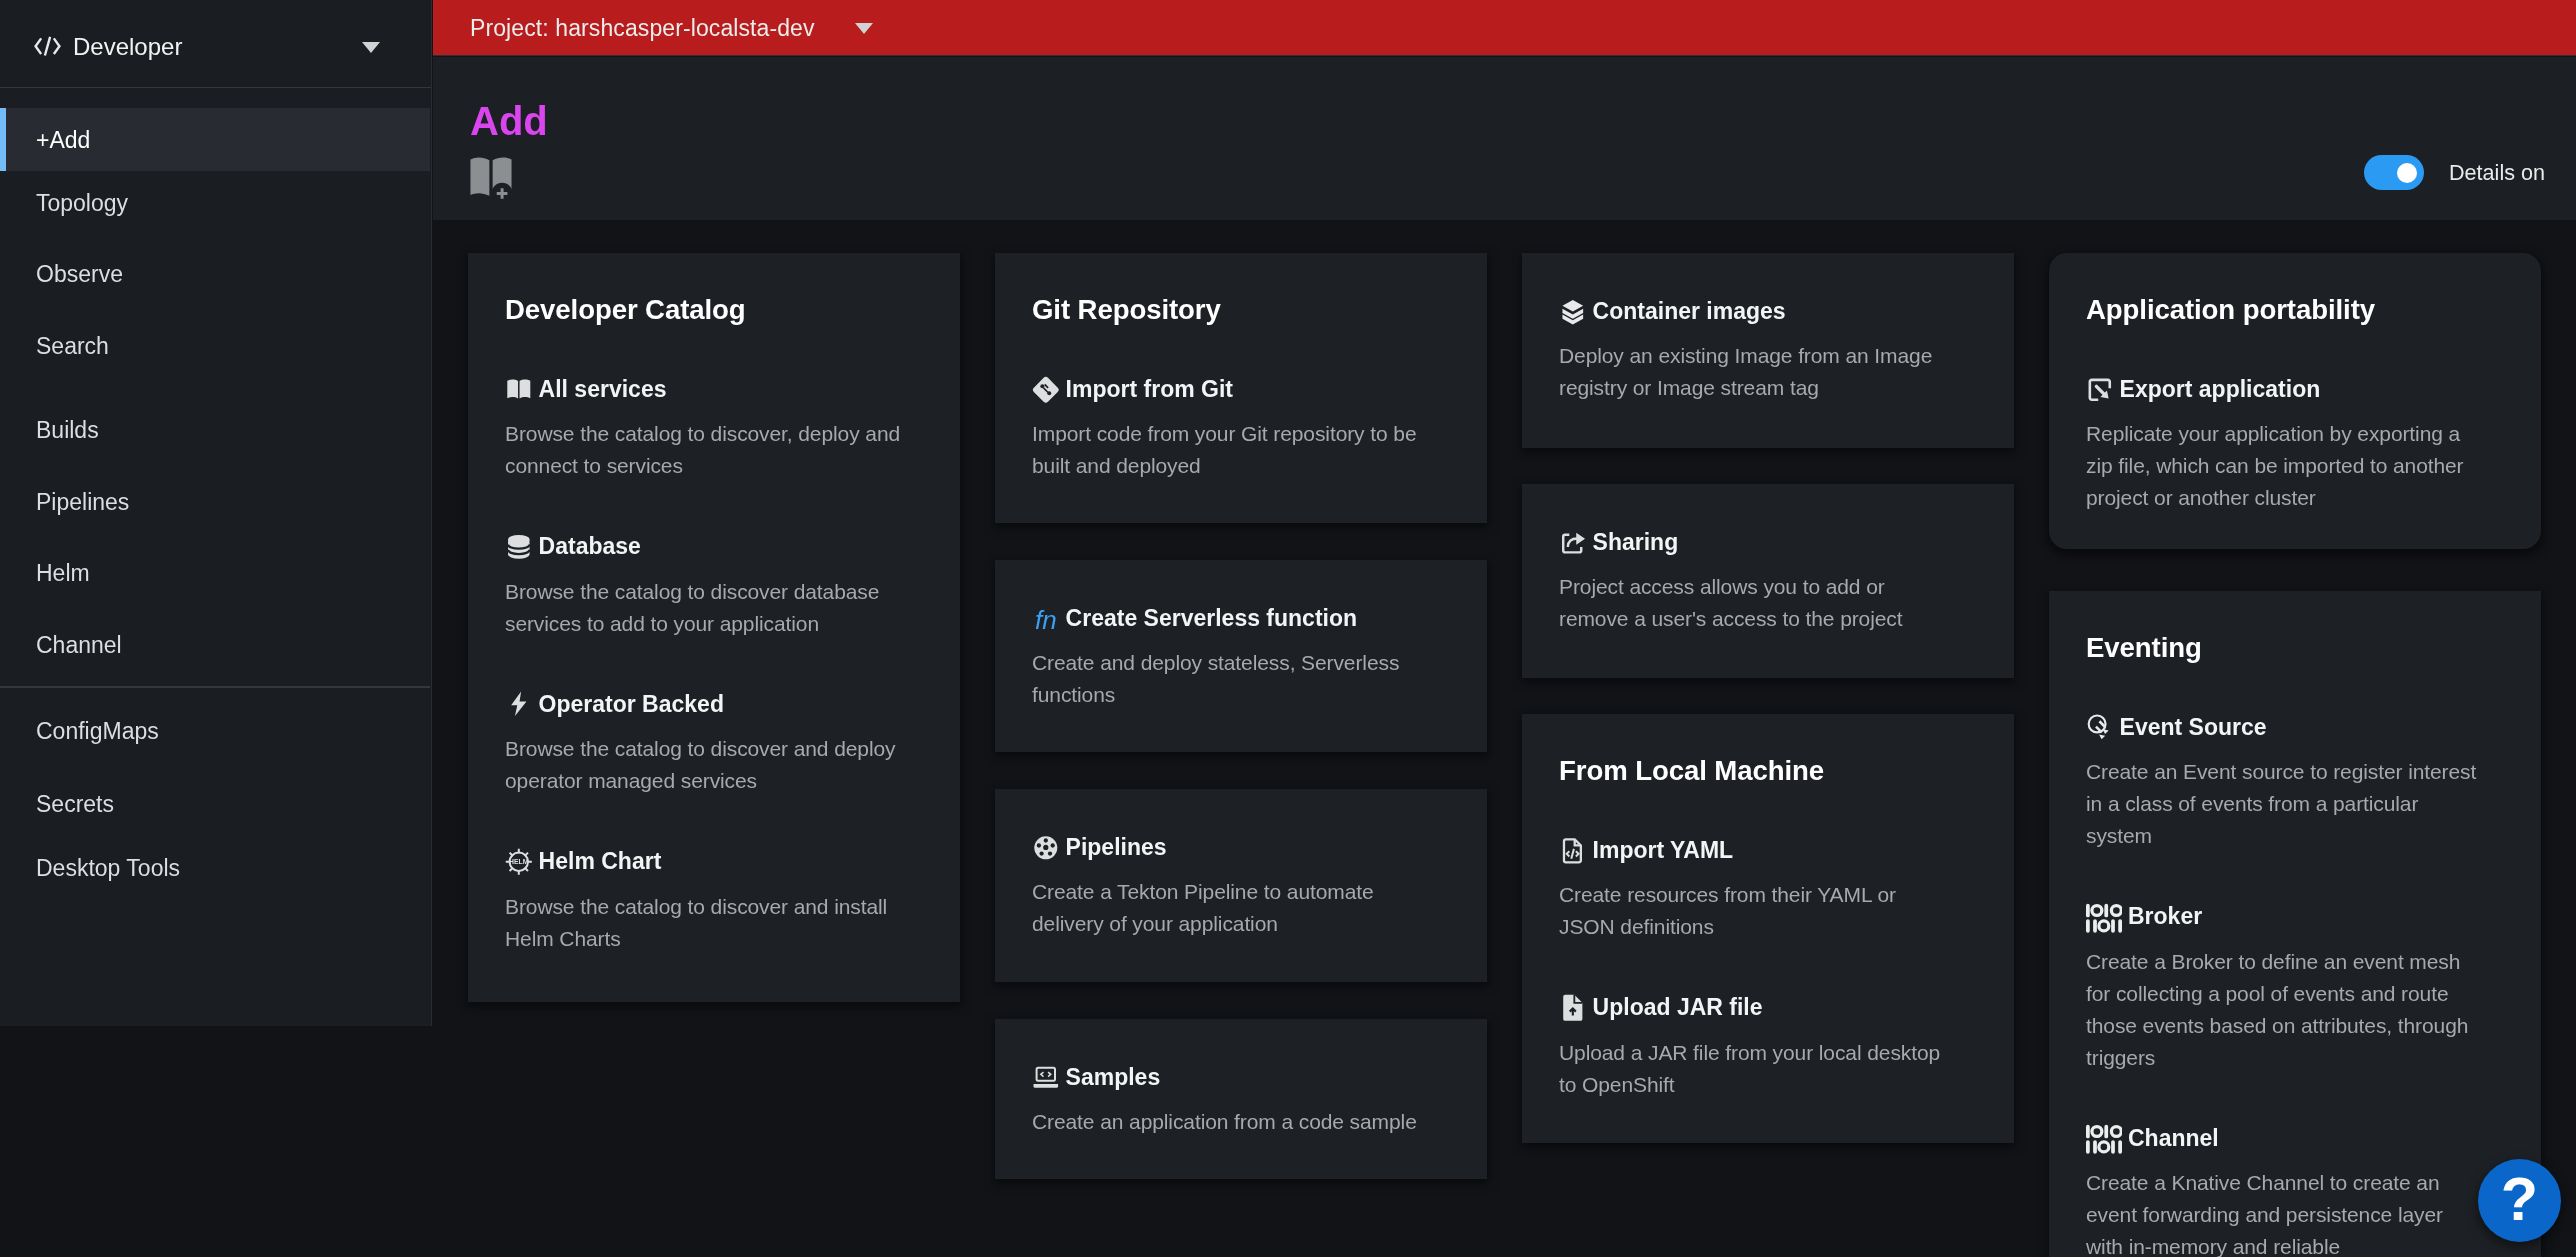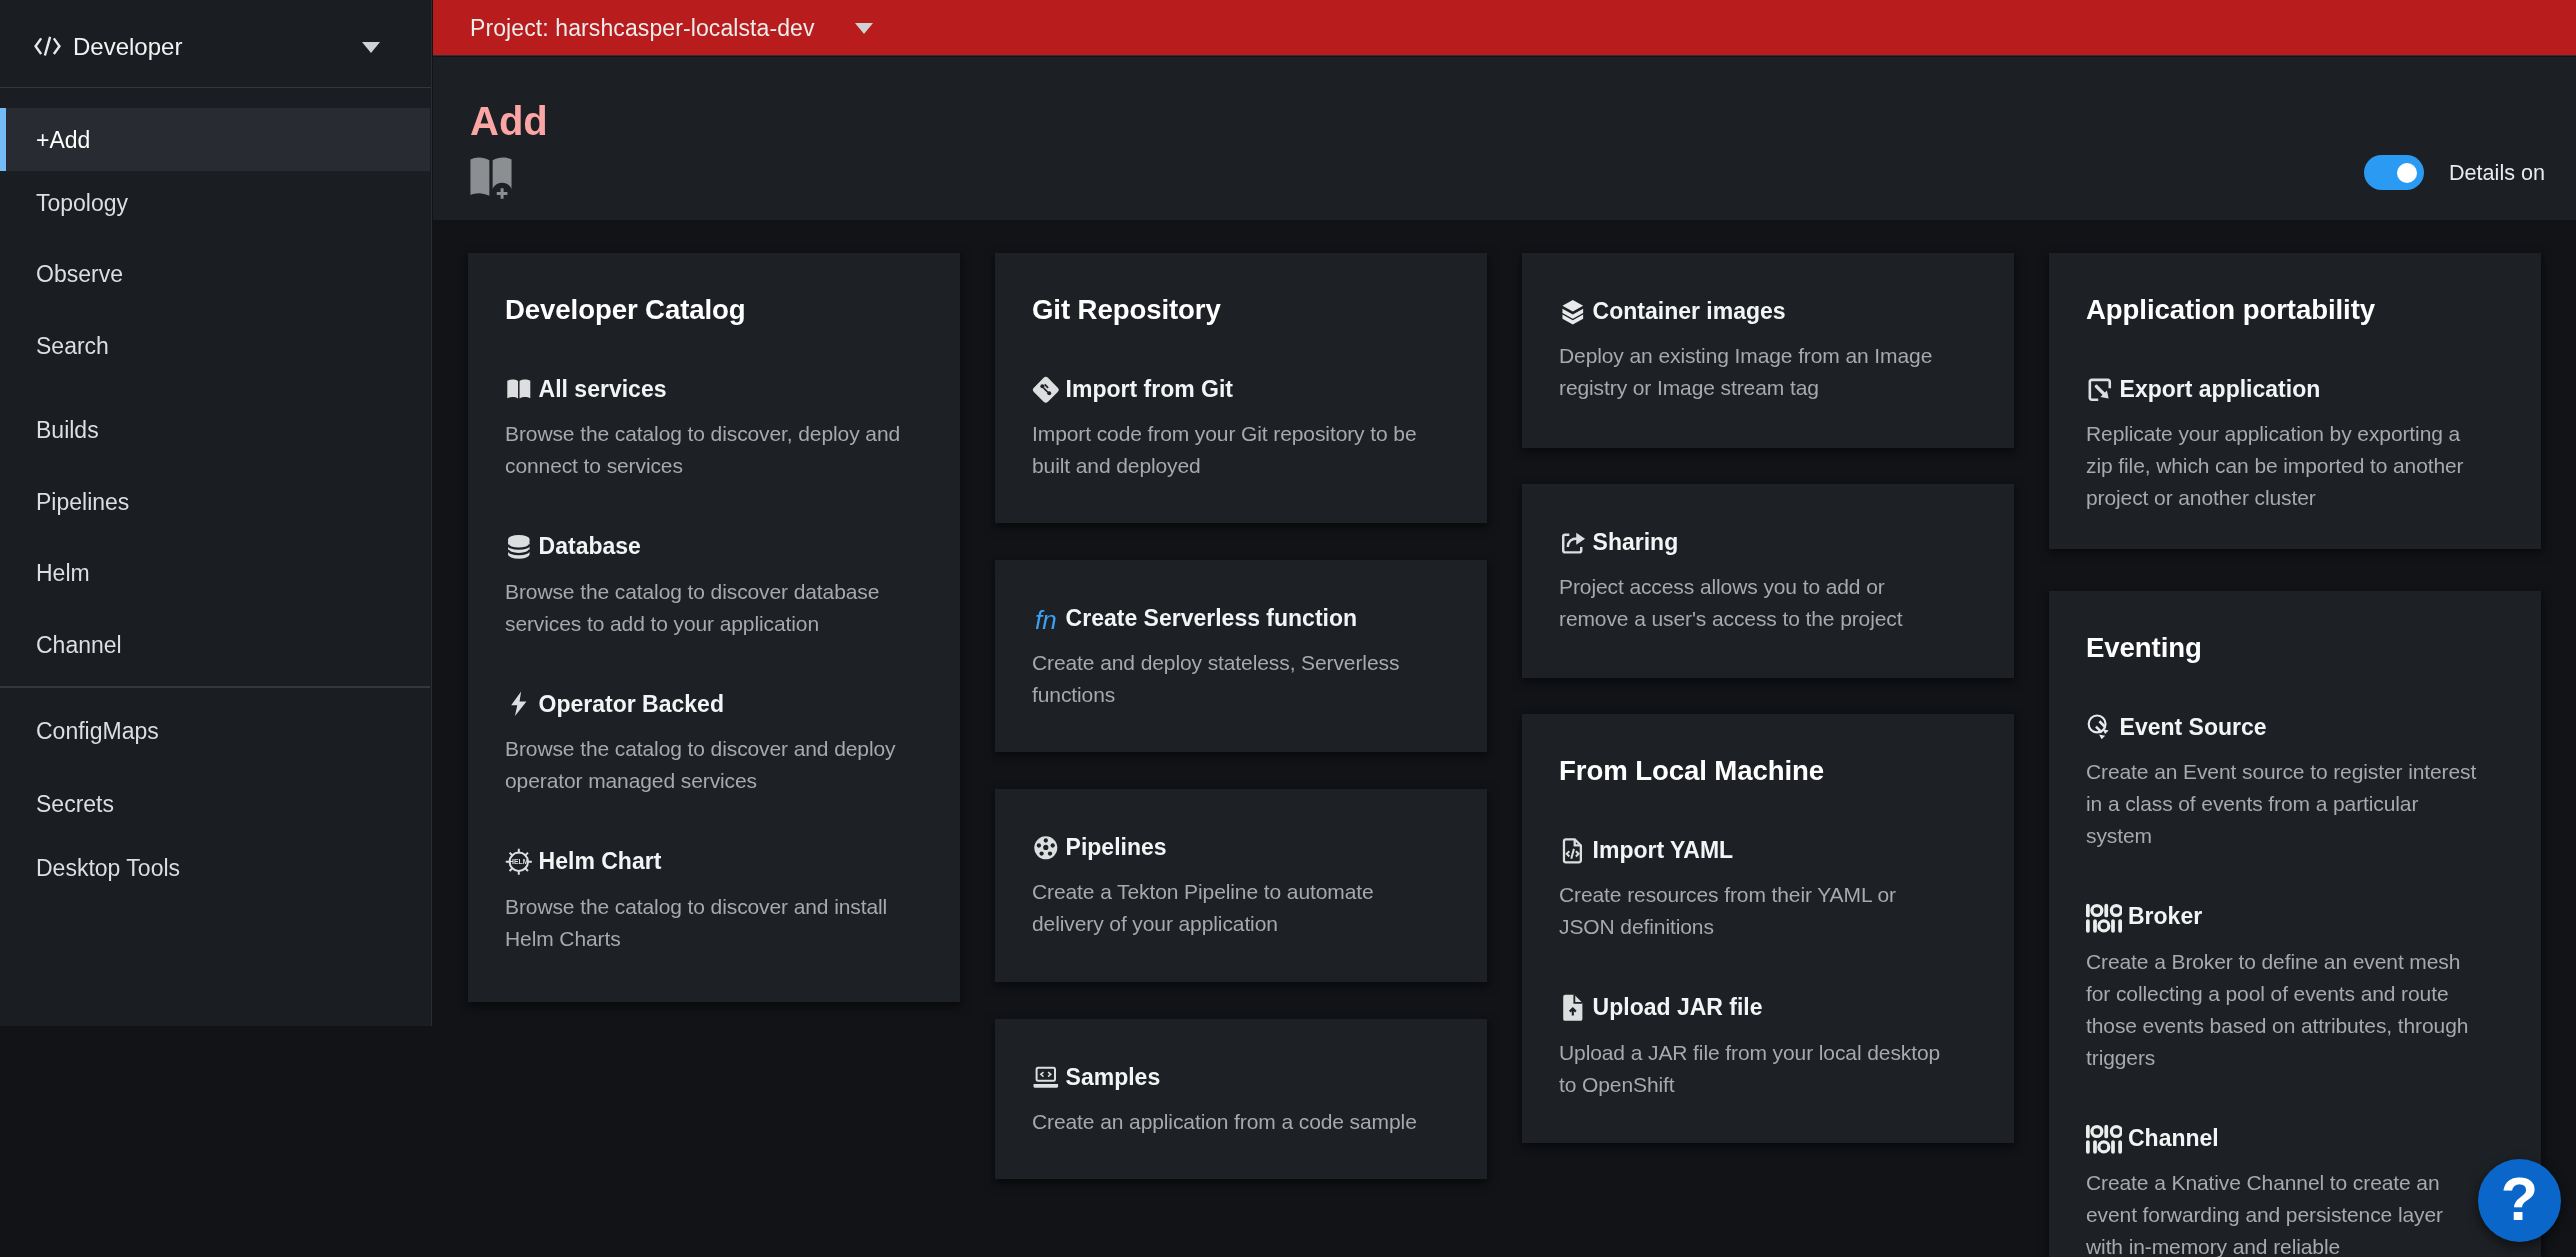--- a/index.html
+++ b/index.html
@@ -16,36 +16,36 @@
 #addrow{position:absolute;left:0;top:108px;width:430px;height:63px;background:#282b31;border-left:6px solid #73bcf7;}
 #addrow span{position:absolute;left:30px;top:50%;transform:translateY(-50%);font-size:23px;color:#fff;}
 .nav{position:absolute;left:36px;transform:translateY(-50%);font-size:23px;color:#dcdee0;white-space:nowrap;}
 #navsep{position:absolute;left:0;top:686px;width:430px;height:1.5px;background:#34373b;}
 
 #topbar{position:absolute;left:433px;top:0;width:2143px;height:56px;background:#b91c1c;border-bottom:1.5px solid #2c2f34;}
 #topbar .txt{position:absolute;left:37px;top:50%;transform:translateY(-50%);font-size:23px;color:#eceded;letter-spacing:0.1px;}
 #topbar .caret{position:absolute;left:422px;top:23px;}
 
 #header{position:absolute;left:433px;top:57px;width:2143px;height:163px;background:#1c1f23;}
-#header h1{position:absolute;left:37px;top:42px;margin:0;font-size:40px;font-weight:700;color:#fca5a5;letter-spacing:0;}
+#header h1{position:absolute;left:37px;top:42px;margin:0;font-size:40px;font-weight:700;color:#d946ef;letter-spacing:0;}
 #bookicon{position:absolute;left:35px;top:97px;}
 #toggle{position:absolute;left:1931px;top:98px;width:60px;height:35px;border-radius:18px;background:#2b9af3;}
 #toggle i{position:absolute;right:7.5px;top:7.5px;width:20px;height:20px;border-radius:50%;background:#fff;}
 #detailson{position:absolute;left:2016px;top:116px;transform:translateY(-50%);font-size:21.6px;color:#e9eaeb;}
 
 .col{position:absolute;top:253px;width:492px;}
 #c1{left:468px;} #c2{left:995px;} #c3{left:1522px;} #c4{left:2049px;}
 .card{position:relative;background:#1d2024;padding:37px 34px 0 37px;overflow:hidden;
   box-shadow:0 3.7px 9px 1.5px rgba(0,0,0,.5);}
 .card h2{margin:0 0 42px;font-size:27.6px;line-height:39px;font-weight:700;color:#fff;letter-spacing:-0.1px;}
 .it{display:flex;align-items:center;margin:0 0 10.4px;height:37px;}
 .ic{width:27.6px;height:27.6px;flex:none;margin-right:6px;position:relative;}
 .it b{font-size:23px;font-weight:700;color:#f3f4f5;letter-spacing:0;white-space:nowrap;}
 .card p{margin:8px 0 46px;font-size:21px;line-height:32px;color:#a7a9ab;letter-spacing:-0.1px;white-space:nowrap;}
-.mb2{margin-bottom:37px;} .mb3{margin-bottom:36px;} .mb4{margin-bottom:42px;}
+.mb2{margin-bottom:37px;} .mb3{margin-bottom:36px;} .mb4{margin-bottom:42px;border-radius:18px;}
 .nt{padding-top:40px;}
 
 #help{position:absolute;left:2478px;top:1159px;width:83px;height:83px;border-radius:50%;background:#0a67c9;
   color:#fff;font-size:61px;font-weight:700;text-align:center;line-height:81px;box-shadow:0 4.5px 12px rgba(0,0,0,.5);}
 .fn{font-style:italic;color:#3ca0f4;font-size:26px;line-height:30px;text-align:center;font-weight:400;}
 </style>
 </head>
 <body>
 <div id="root">
   <aside id="sidebar">

